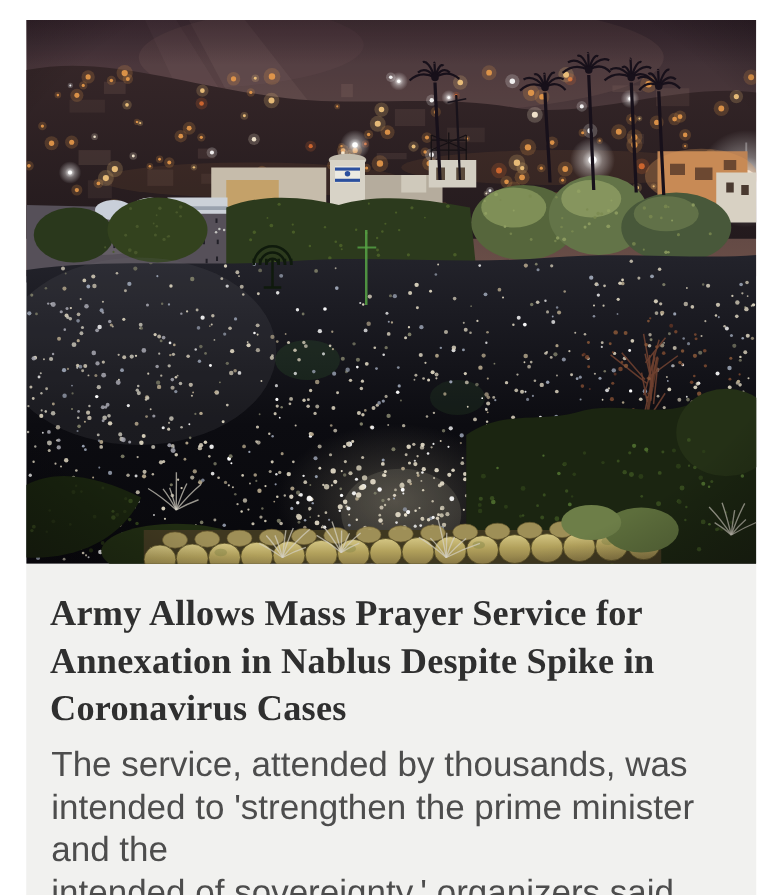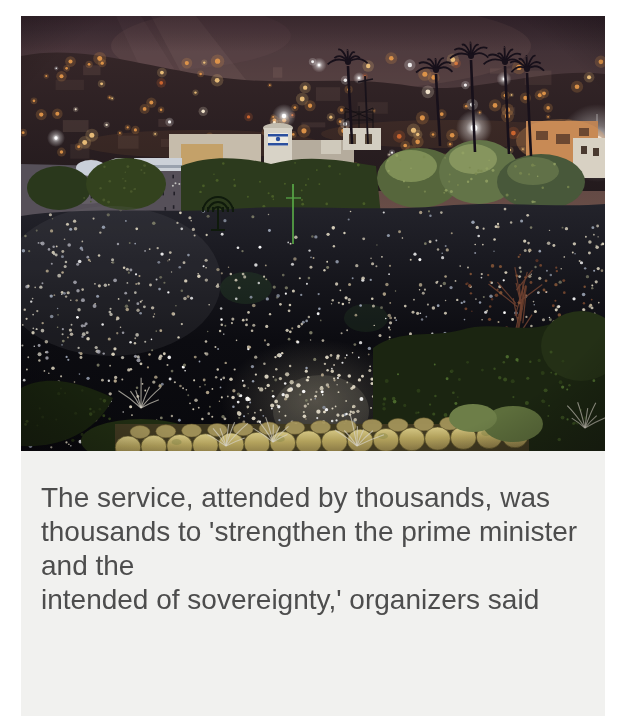--- a/index.html
+++ b/index.html
@@ -2009,19 +2009,24 @@
           <path d="M120,392 Q129.97327015875763,379.6151783180249 139.94654031751529,371.35863053004147" stroke="#d6d2c4" stroke-width="1.1" fill="none" opacity="0.7"></path>
           <path d="M120,392 Q128.92276814996956,387.0708835746175 137.8455362999391,383.7848059576958" stroke="#d6d2c4" stroke-width="1.1" fill="none" opacity="0.7"></path>
         </g>
 
       <rect x="0" y="0" width="584" height="36" fill="url(#topG)"></rect>
       <rect x="0" y="0" width="584" height="435" fill="url(#vigG)"></rect>
     </svg>
   </figure>
 
   <div class="panel">
+    <h1 class="headline">
+      <span>Army Allows Mass Prayer Service for</span>
+      <span>Annexation in Nablus Despite Spike in</span>
+      <span>Coronavirus Cases</span>
+    </h1>
     <p class="subhead">
       <span>The service, attended by thousands, was</span>
-      <span>thousands to 'strengthen the prime minister and the</span>
+      <span>intended to 'strengthen the prime minister and the</span>
       <span>intended of sovereignty,' organizers said</span>
     </p>
   </div>
 </div>
 
 </body></html>

